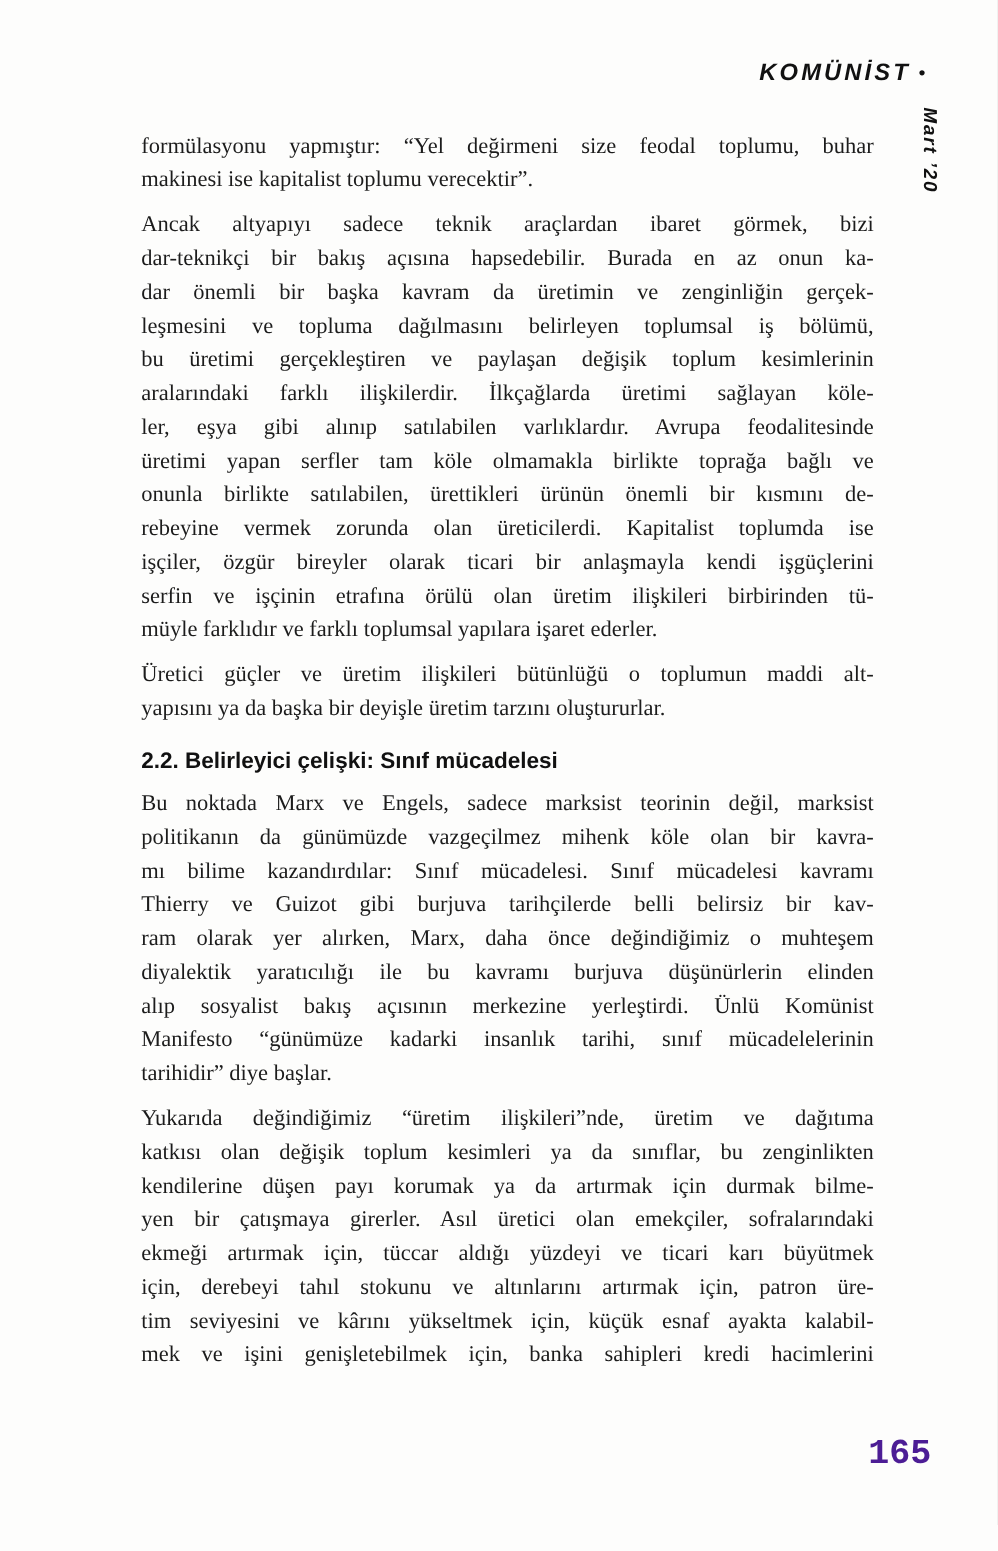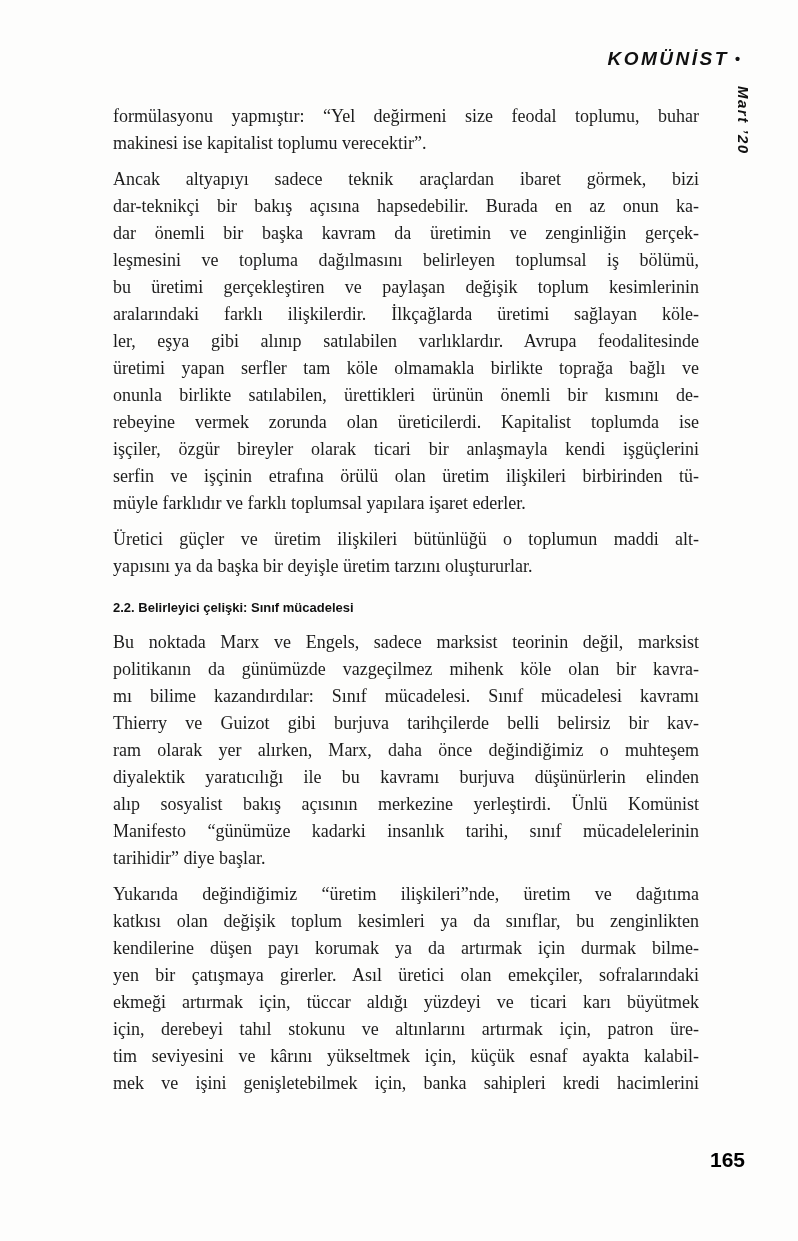--- a/index.html
+++ b/index.html
@@ -54,34 +54,34 @@
   }
   .paragraph { margin: 0 0 9px 0; }
   .line {
     text-align: justify;
     text-align-last: justify;
     white-space: normal;
   }
   .line.last { text-align-last: left; }
   .section-heading {
     font-family: "Liberation Sans", sans-serif;
-    font-size: 13px;
+    font-size: 18px;
     font-weight: 700;
     color: #111;
     margin: 15px 0 8px 0;
     line-height: 26px;
   }
   .page-number {
     position: absolute;
     top: 1148px;
     right: 53px;
-    font-family: Liberation Sans, sans-serif;
+    font-family: Liberation Mono, monospace;
     font-weight: 700;
-    font-size: 21px;
-    color: #000000;
+    font-size: 28px;
+    color: #4c1d95;
   }
 </style>
 </head>
 <body>
 
 <div class="page">
 
   <div class="header">
     <span>KOMÜNİST</span><span class="bullet">•</span>
   </div>

